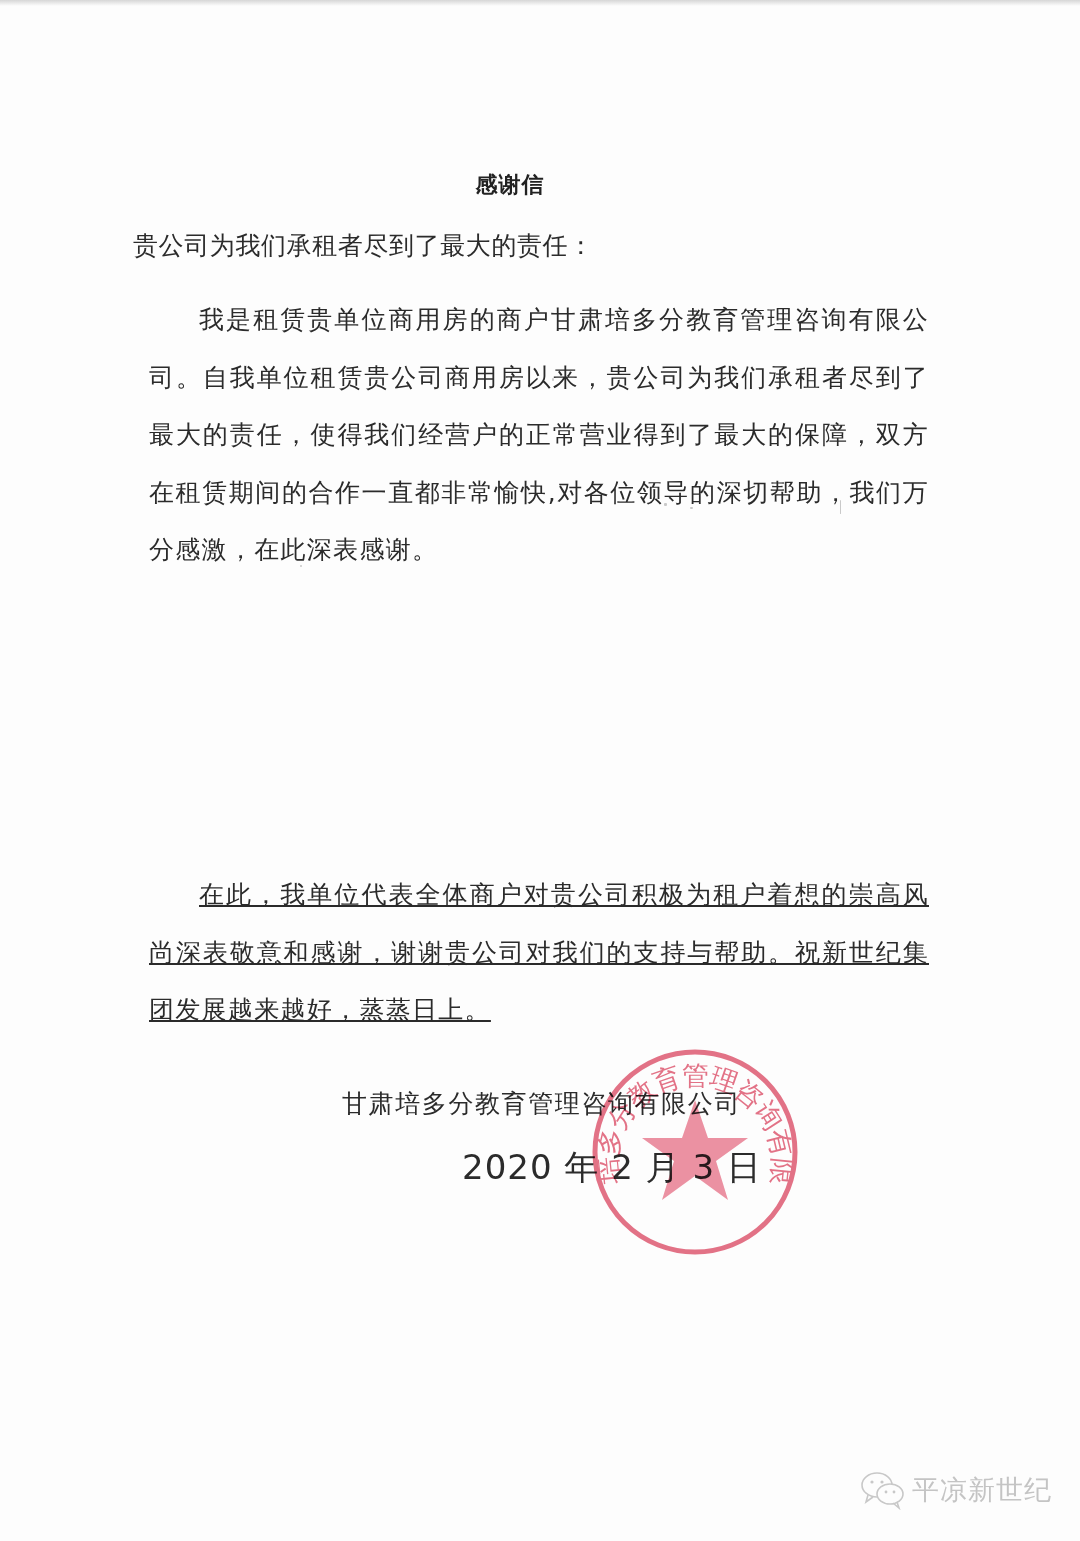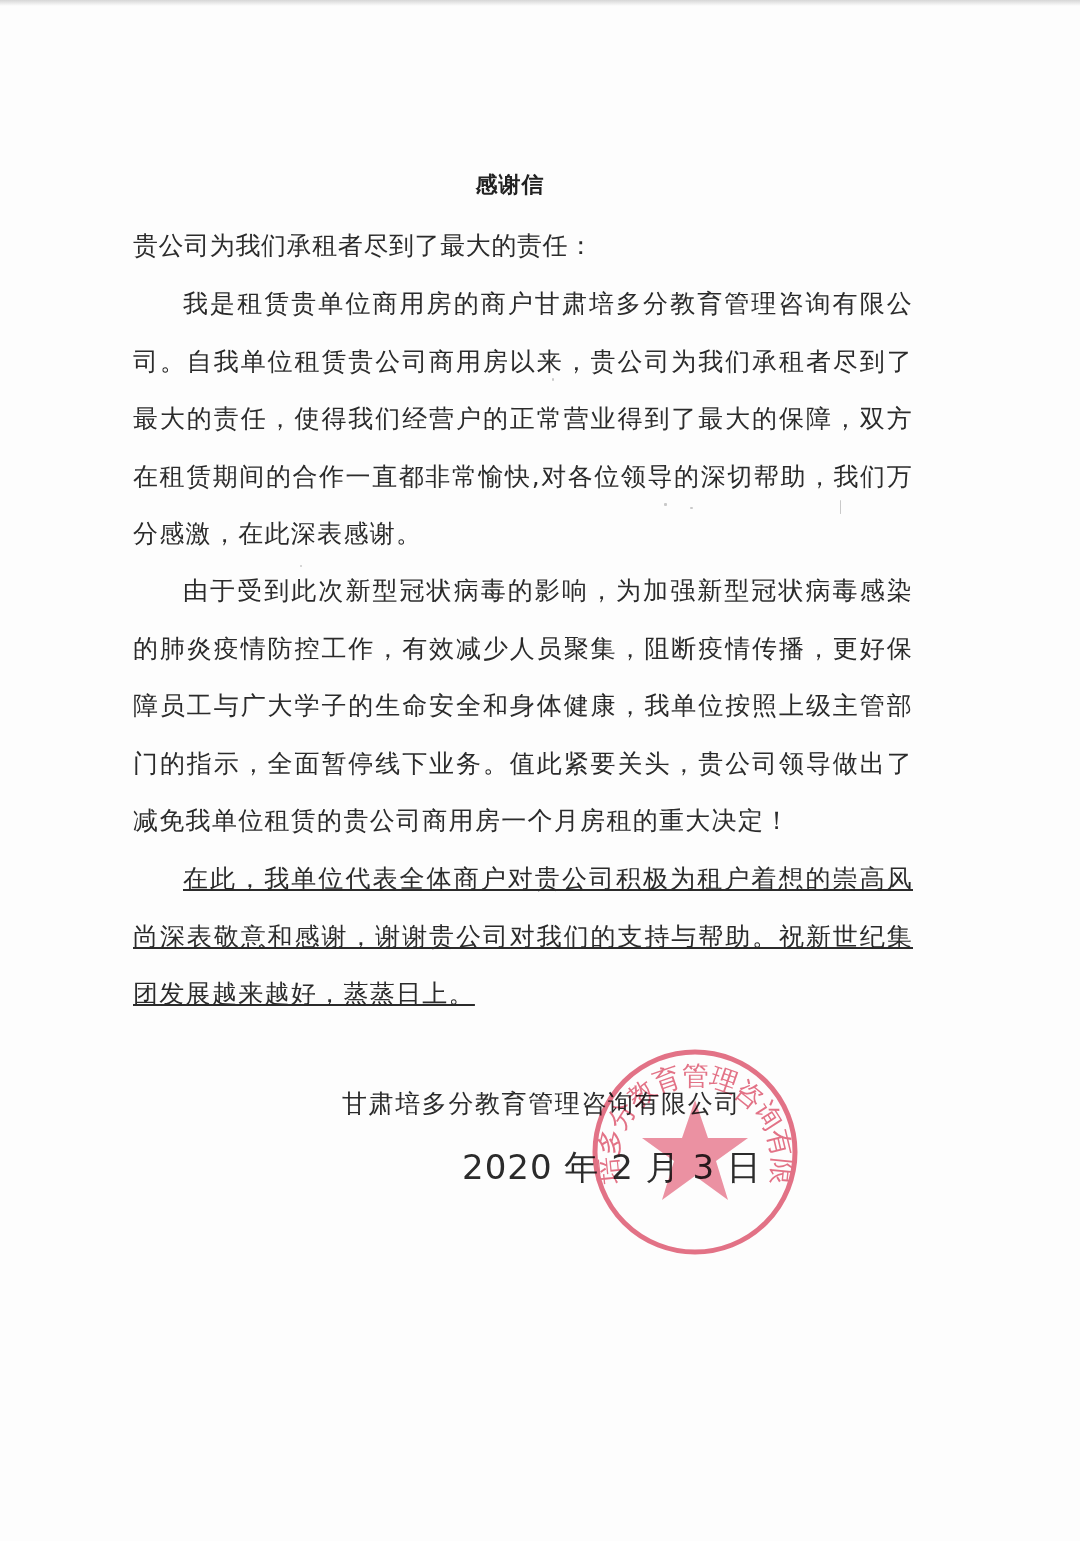--- a/index.html
+++ b/index.html
@@ -45,21 +45,21 @@
     }
     .body-text {
       position: absolute;
       left: 133px;
       width: 780px;
       font-size: 25px;
       line-height: 57.5px;
       letter-spacing: 1.3px;
       text-indent: 50px;
       text-align: justify;
-      margin: 0;
+      margin: 16px;
     }
     .p1 { top: 275px; }
     .p2 { top: 562px; }
     .p3 { top: 850px; text-decoration: underline; }
     .sign-company {
       position: absolute;
       left: 342px; top: 1087px;
       font-size: 25px;
       letter-spacing: 1.6px;
       white-space: nowrap;
@@ -106,21 +106,20 @@
 
 <div class="scan-top-edge"></div>
 
 <div class="page">
 
   <div class="title">感谢信</div>
 
   <div class="salutation">贵公司为我们承租者尽到了最大的责任：</div>
 
   <p class="body-text p1">我是租赁贵单位商用房的商户甘肃培多分教育管理咨询有限公司。自我单位租赁贵公司商用房以来，贵公司为我们承租者尽到了最大的责任，使得我们经营户的正常营业得到了最大的保障，双方在租赁期间的合作一直都非常愉快,对各位领导的深切帮助，我们万分感激，在此深表感谢。</p>
-  <p class="body-text p2">由于受到此次新型冠状病毒的影响，为加强新型冠状病毒感染的肺炎疫情防控工作，有效减少人员聚集，阻断疫情传播，更好保障员工与广大学子的生命安全和身体健康，我单位按照上级主管部门的指示，全面暂停线下业务。值此紧要关头，贵公司领导做出了减免我单位租赁的贵公司商用房一个月房租的重大决定！</p>
   <p class="body-text p3">在此，我单位代表全体商户对贵公司积极为租户着想的崇高风尚深表敬意和感谢，谢谢贵公司对我们的支持与帮助。祝新世纪集团发展越来越好，蒸蒸日上。</p>
 
   <div class="sign-company">甘肃培多分教育管理咨询有限公司</div>
   <div class="sign-date">2020 年 2 月 3 日</div>
 
   <svg class="stamp" viewBox="0 0 210 220" xmlns="http://www.w3.org/2000/svg">
     <defs>
       <path id="stampArc" d="M 32 150 A 78 78 0 1 1 178 150"></path>
     </defs>
     <circle cx="105" cy="112" r="100" fill="none" stroke="#e05a72" stroke-width="5"></circle>
@@ -131,14 +130,27 @@
       <polygon points="105,60 118,98 158,98 126,121 138,160 105,136 72,160 84,121 52,98 92,98" fill="#ea7f93"></polygon>
     </g>
   </svg>
 
   <div class="speck" style="left:552px;top:378px;width:2px;height:3px;"></div>
   <div class="speck" style="left:664px;top:503px;width:3px;height:3px;"></div>
   <div class="speck" style="left:690px;top:507px;width:3px;height:2px;"></div>
   <div class="speck" style="left:840px;top:500px;width:1px;height:14px;"></div>
   <div class="speck" style="left:300px;top:565px;width:2px;height:2px;"></div>
 
+  <div class="watermark">
+    <svg width="46" height="40" viewBox="0 0 46 40" xmlns="http://www.w3.org/2000/svg">
+      <ellipse cx="17" cy="15" rx="15" ry="12" fill="none" stroke="#c8c8c8" stroke-width="1.6"></ellipse>
+      <path d="M8 25 L6 32 L13 27" fill="none" stroke="#c8c8c8" stroke-width="1.6"></path>
+      <circle cx="12" cy="12" r="1.6" fill="#c8c8c8"></circle>
+      <circle cx="22" cy="12" r="1.6" fill="#c8c8c8"></circle>
+      <ellipse cx="30" cy="24" rx="13" ry="10" fill="#fdfdfd" stroke="#c8c8c8" stroke-width="1.6"></ellipse>
+      <path d="M37 32 L39 38 L33 33" fill="none" stroke="#c8c8c8" stroke-width="1.6"></path>
+      <circle cx="26" cy="22" r="1.4" fill="#c8c8c8"></circle>
+      <circle cx="34" cy="22" r="1.4" fill="#c8c8c8"></circle>
+    </svg>
+    <span class="watermark-text">平凉新世纪</span>
+  </div>
 
 </div>
 
 </body></html>

